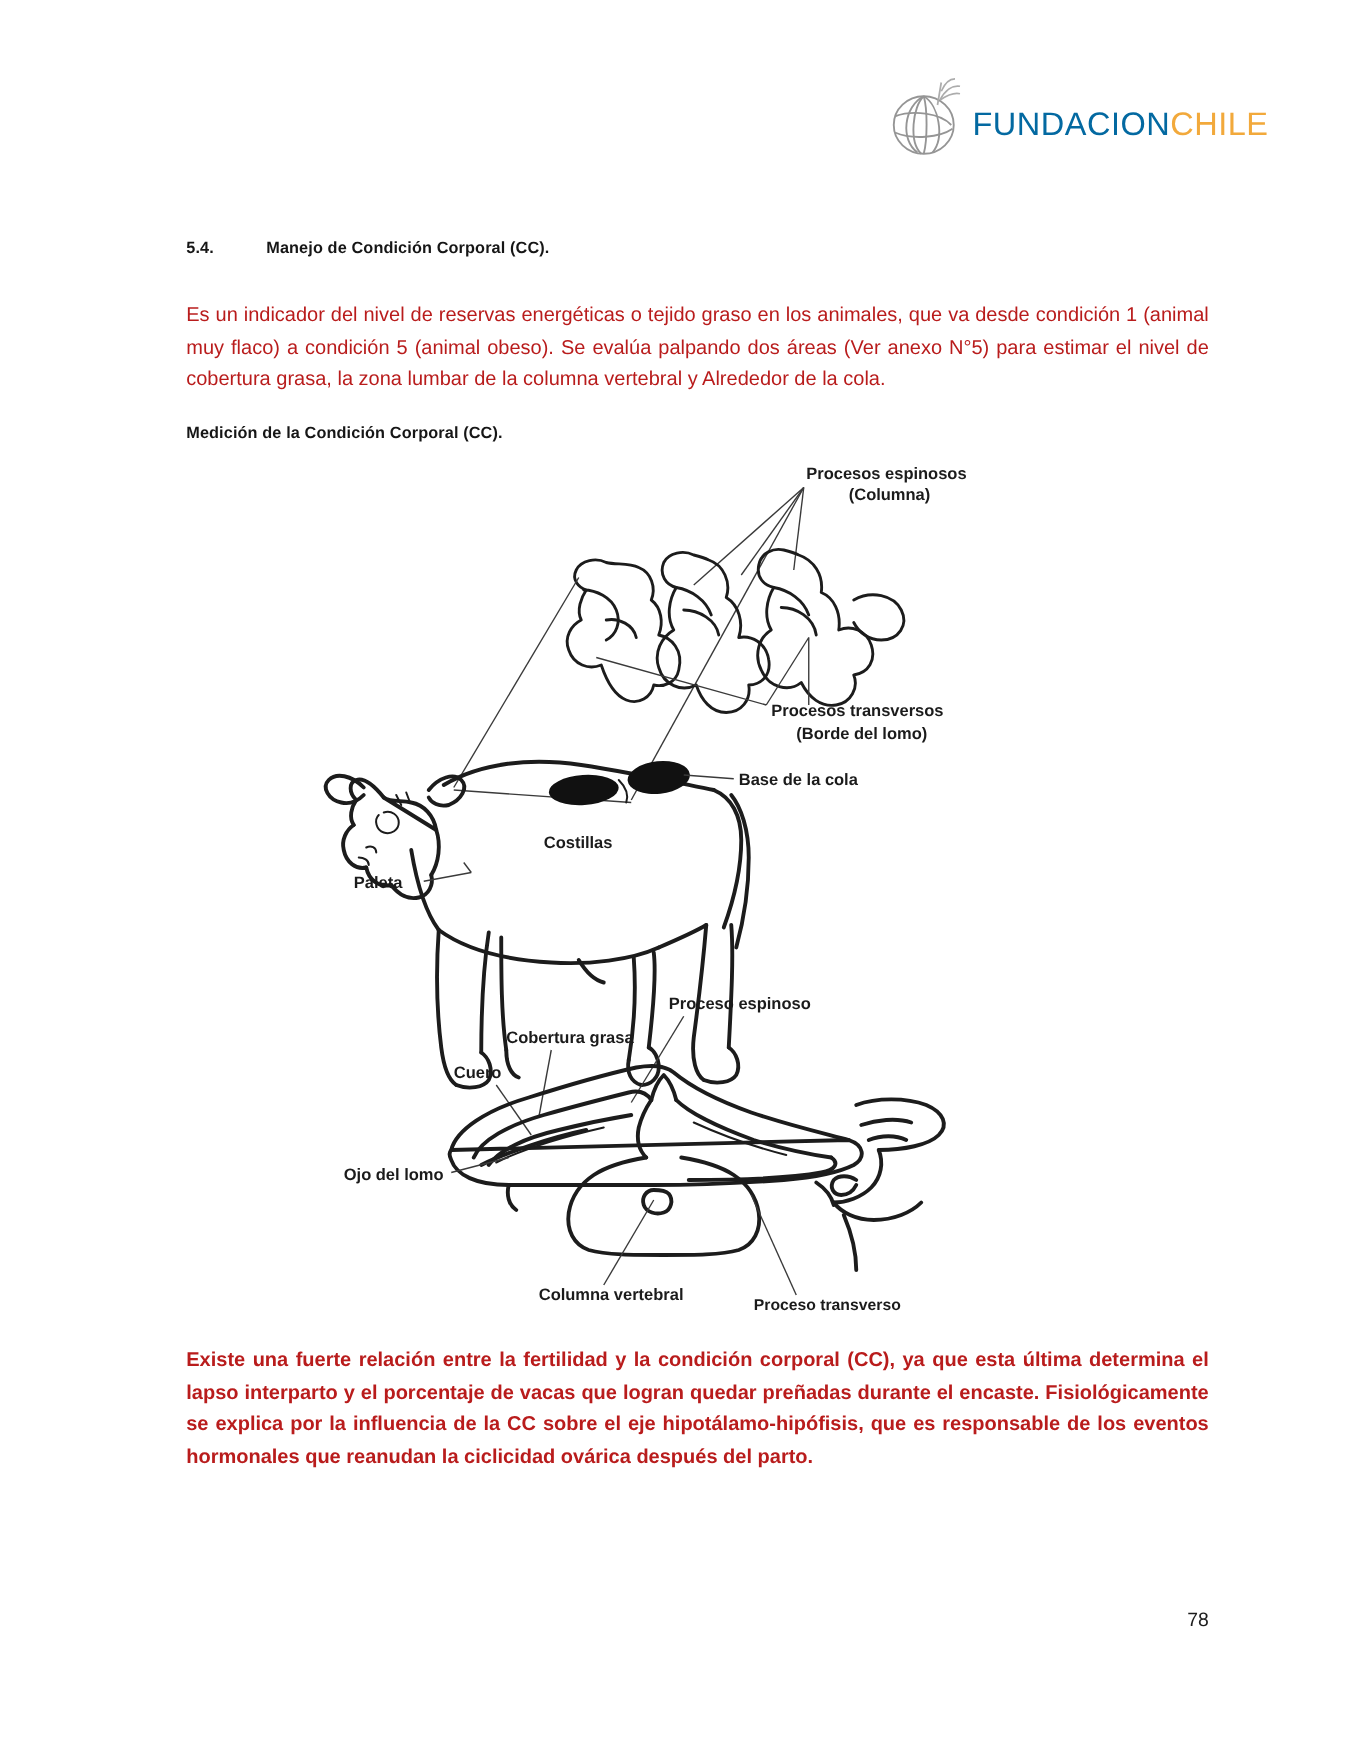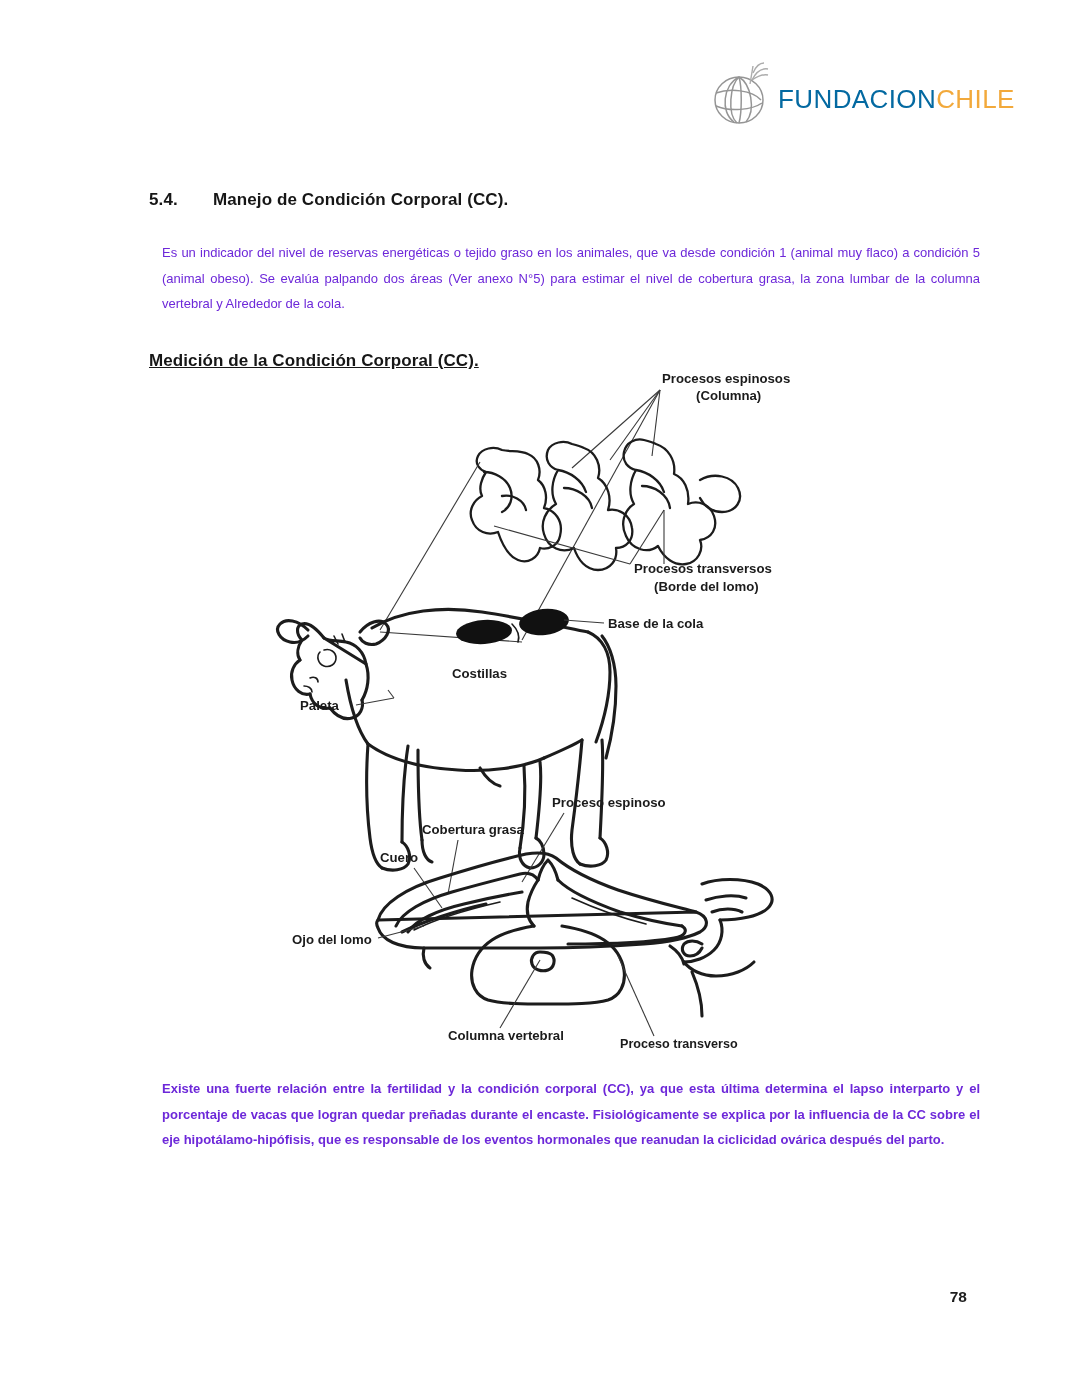--- a/index.html
+++ b/index.html
@@ -45,55 +45,53 @@
     margin-top: 10px;
   }
   .logo-word .w1 { color: #0369a1; }
   .logo-word .w2 { color: #f2a93b; text-align: center; }
 
   
   .heading {
     position: absolute;
     left: 149px;
     font-weight: bold;
-    font-size: 17px;
+    font-size: 13px;
     color: #161616;
     letter-spacing: 0.1px;
   }
   #sec-heading { top: 190px; }
   #sec-heading .num { display: inline-block; width: 64px; }
 
-  #sub-heading { top: 351px; text-decoration: underline; }
+  #sub-heading { top: 338px; }
 
   .para {
     position: absolute;
     left: 149px;
     width: 818px;
-    font-size: 13px;
+    font-size: 16px;
     line-height: 25.5px;
     text-align: justify;
-    color: #6d28d9;
-    margin-left: 13px;
+    color: #b91c1c;
   }
   #para-intro { top: 240px; }
   #para-outro { top: 1076px; font-weight: bold; }
 
   .page-num {
     position: absolute;
     right: 113px;
     top: 1288px;
     font-size: 15.5px;
     color: #1d1d1d;
-    font-weight: bold;
   }
 
   
   .figure {
     position: absolute;
-    left: 272px;
+    left: 255px;
     top: 360px;
     width: 560px;
     height: 700px;
   }
   .figure svg { display: block; }
 
   .fig-label {
     font-family: "Liberation Sans", sans-serif;
     font-size: 13.2px;
     font-weight: bold;

